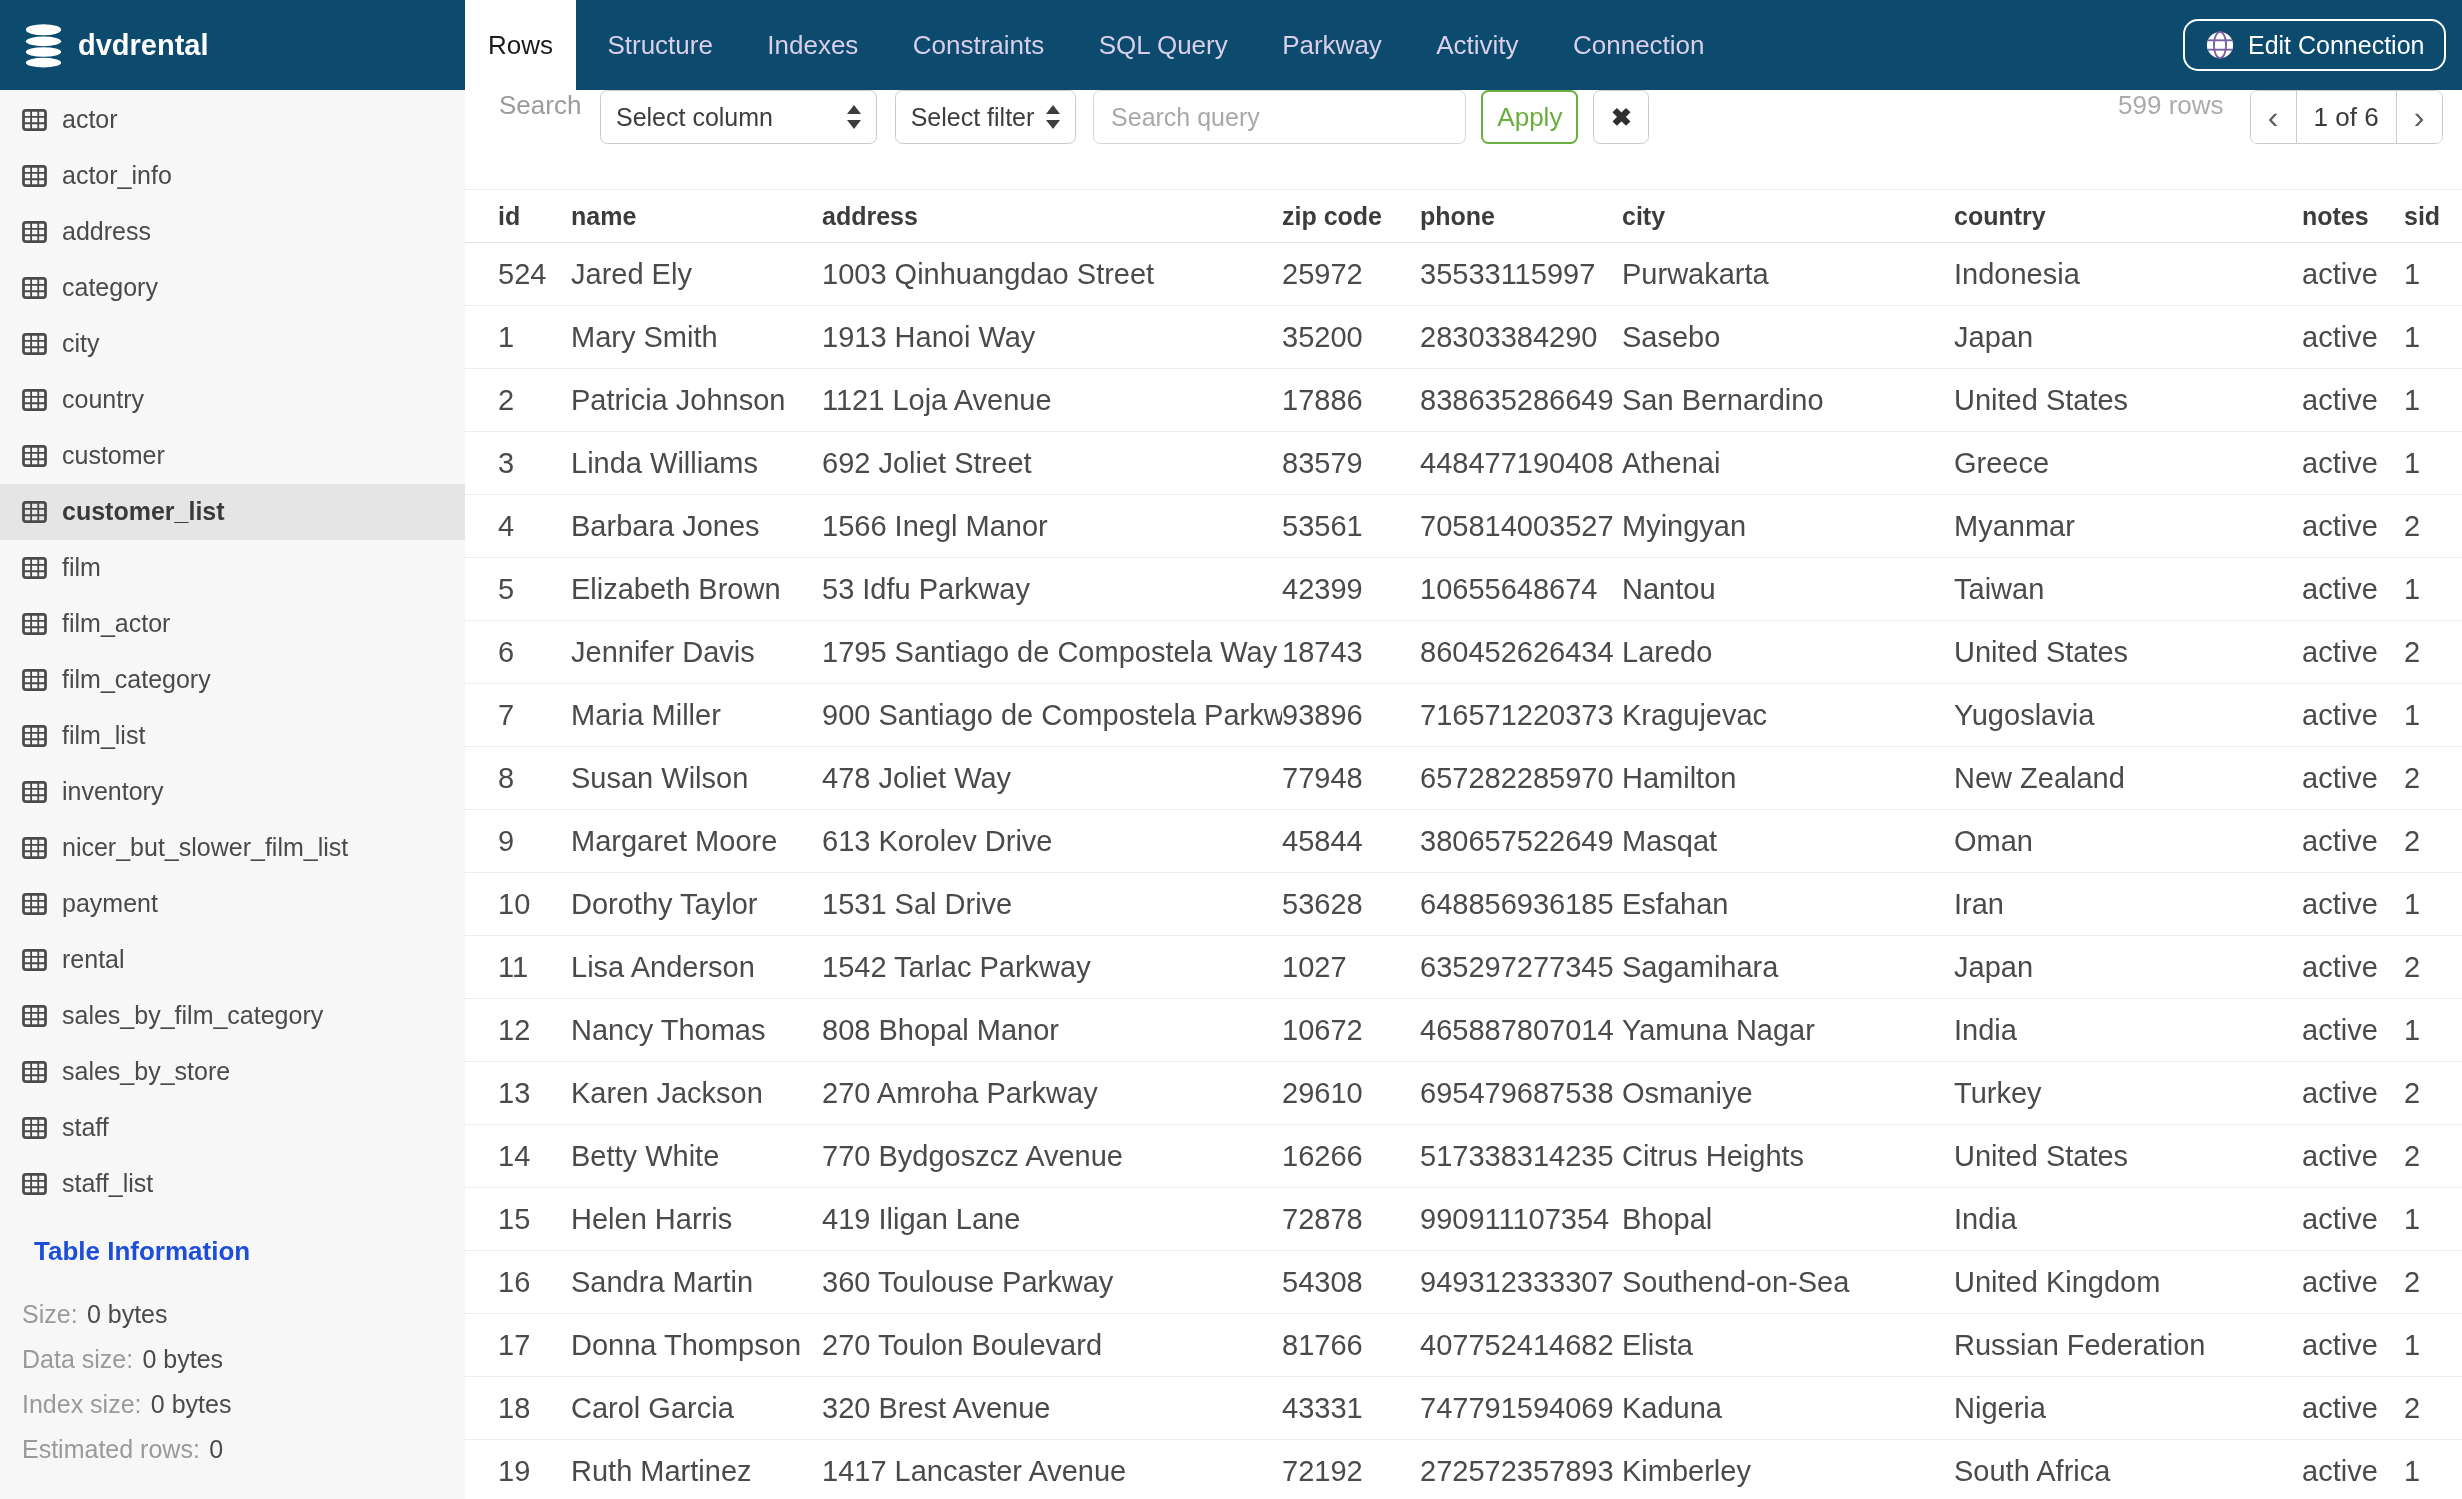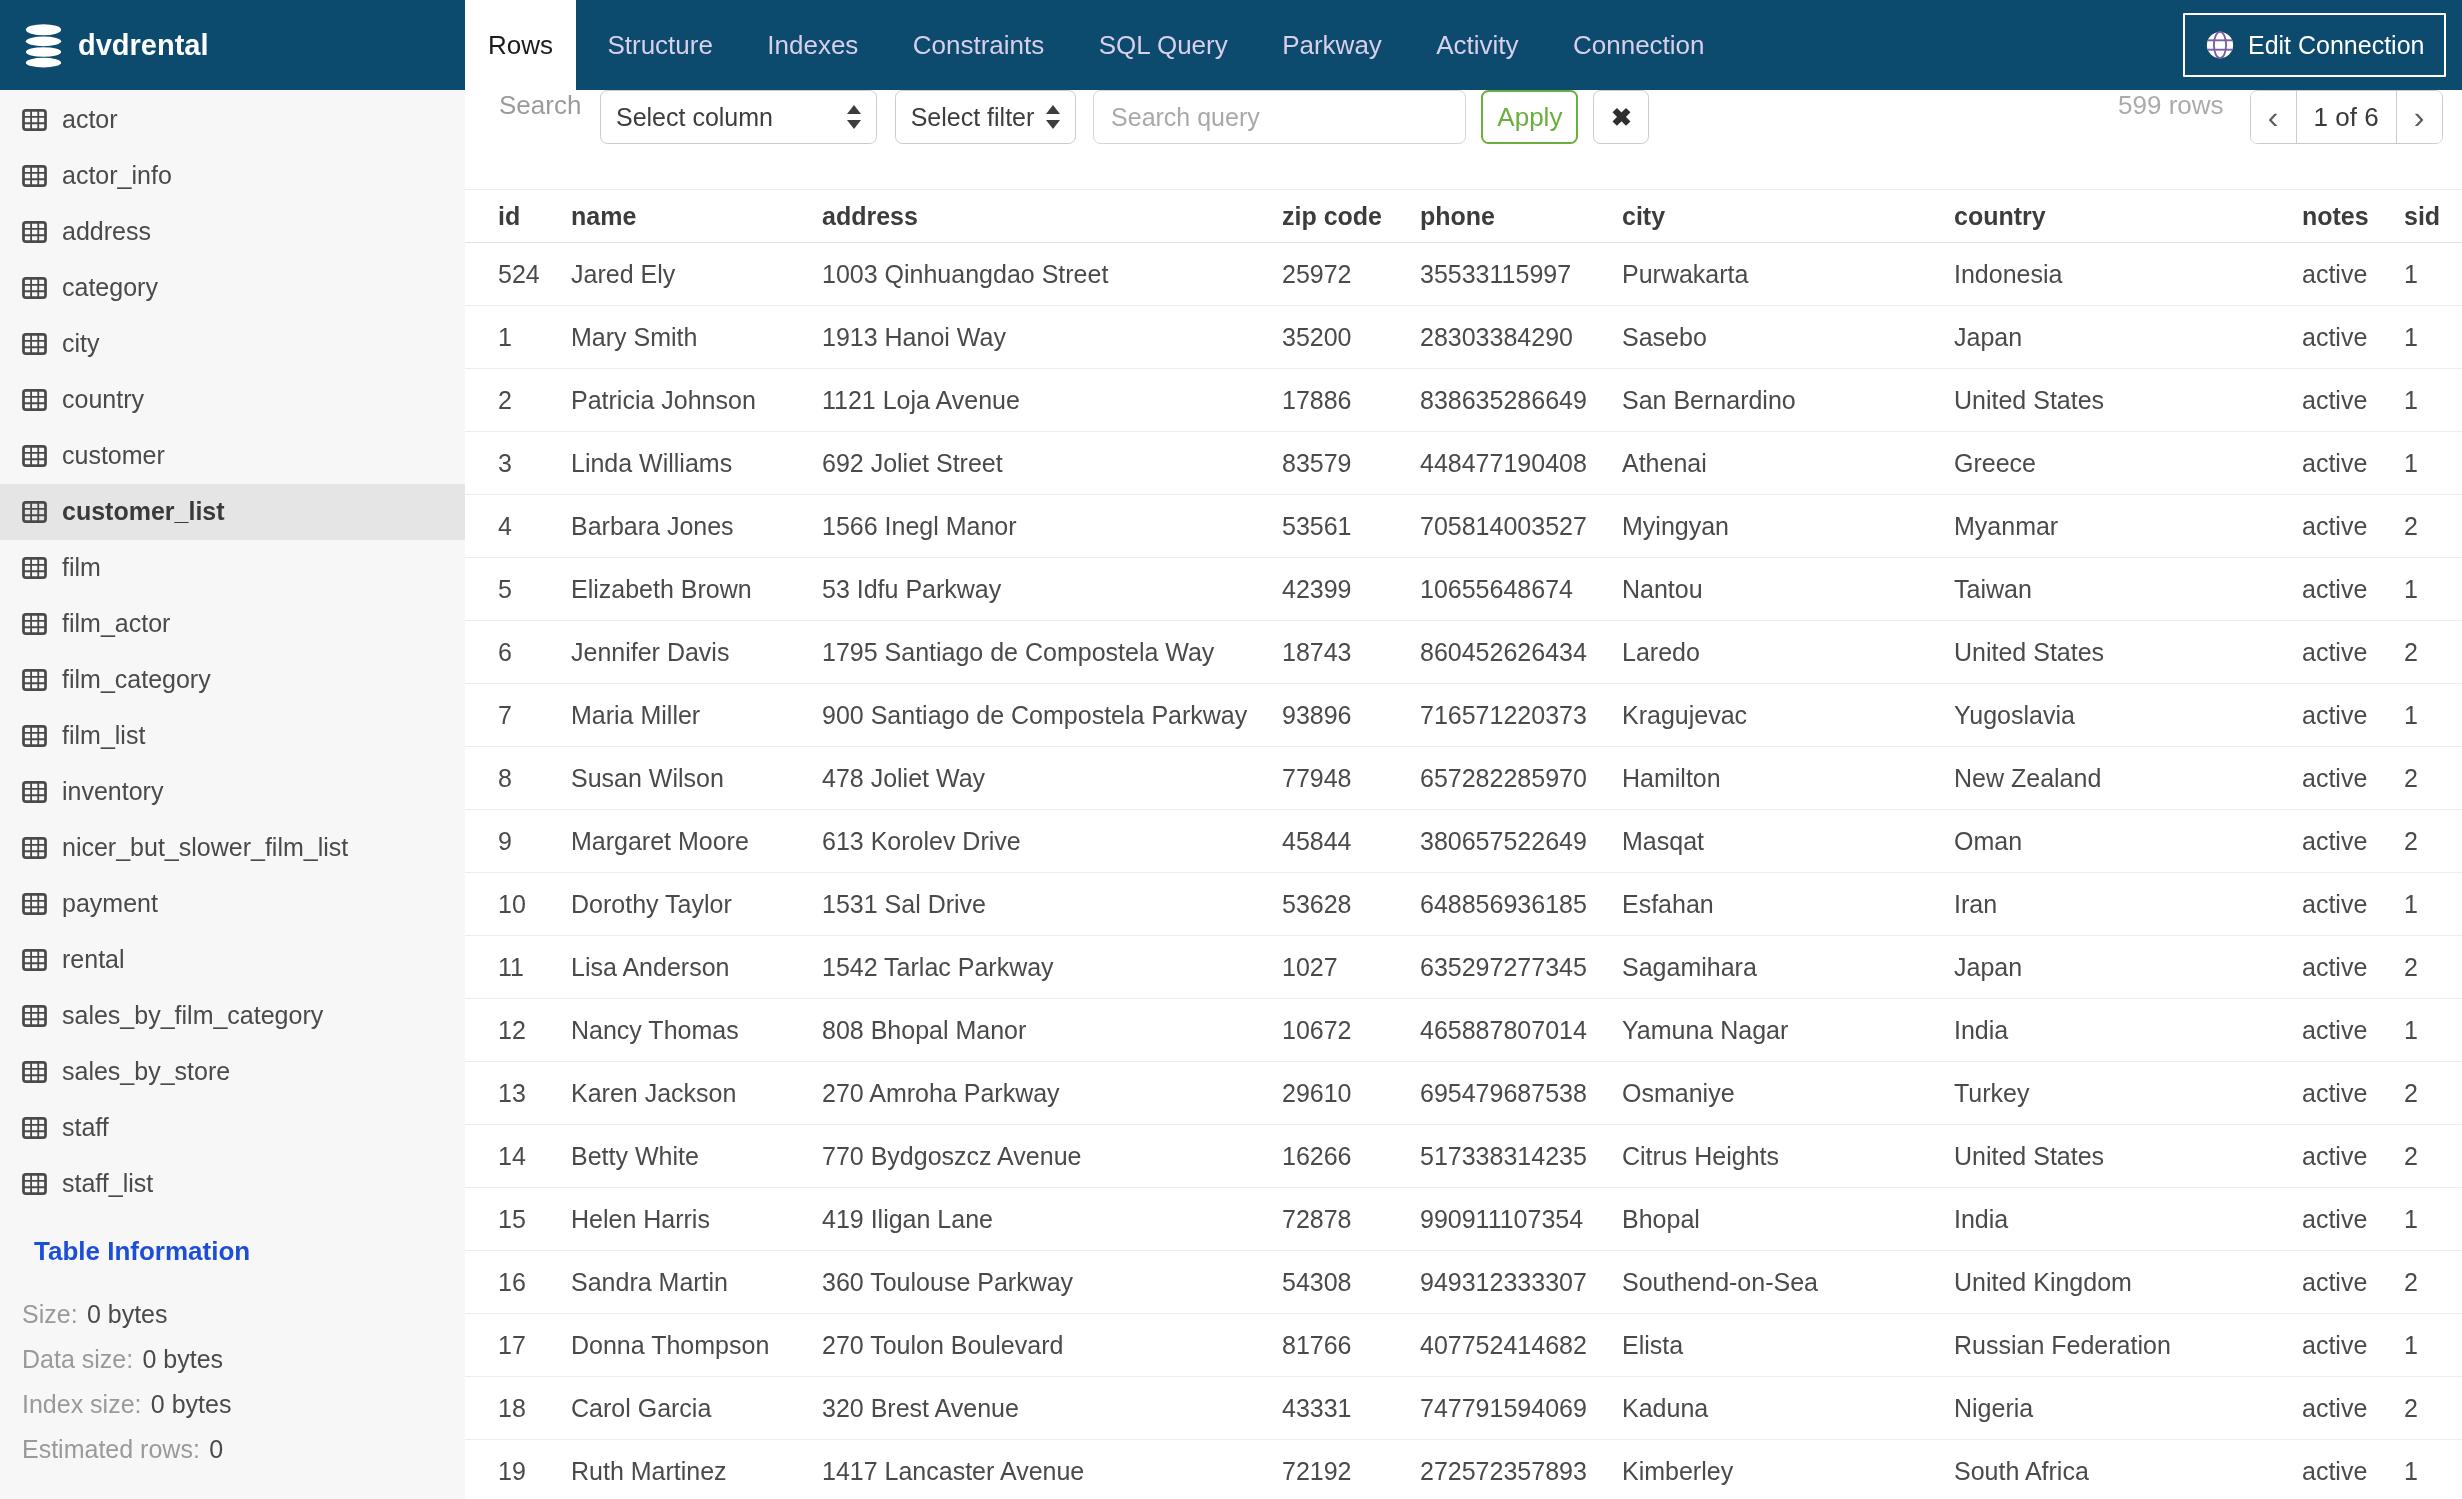--- a/index.html
+++ b/index.html
@@ -8,21 +8,21 @@
   .app{position:relative;width:2462px;height:1500px;overflow:hidden}
 
   
   .header{display:flex;align-items:stretch;height:90px;background:#0c4a6e}
   .logo{width:465px;flex:0 0 auto;display:flex;align-items:center;gap:15px;
         padding-left:24px;box-sizing:border-box;color:#fff;font-size:29px;font-weight:bold}
   .tabs{display:flex;gap:8.4px}
   .tab{display:flex;align-items:center;padding:0 23px;font-size:26px;color:#d9cfe9;cursor:pointer;white-space:nowrap}
   .tab.active{background:#fff;color:#1b1b1b}
   .edit-conn{margin-left:auto;align-self:center;margin-right:16px;display:flex;align-items:center;gap:13px;
-             height:64px;padding:0 19.5px;background:transparent;border:2.3px solid #fff;border-radius:1px;
+             height:52px;padding:0 19.5px;background:transparent;border:2.3px solid #fff;border-radius:15px;
              color:#fff;font-size:25px;font-family:inherit;cursor:pointer;white-space:nowrap}
 
   
   .sidebar{position:absolute;top:90px;left:0;bottom:0;width:465px;background:#f7f7f7;box-sizing:border-box;overflow:hidden}
   .tables{list-style:none;margin:0;padding:1.9px 0 0}
   .tables li{height:56px;display:flex;align-items:center;gap:15px;padding-left:22px;
              font-size:25px;color:#4a4a4a;cursor:pointer;white-space:nowrap}
   .tables li.active{background:#e5e5e5;font-weight:bold;color:#3a3a3a}
   .tbl-icon{flex:0 0 auto}
   .tinfo{padding-left:22px}
@@ -56,21 +56,21 @@
          border-radius:7.4px;overflow:hidden;margin-right:20.4px;background:#fff;flex:0 0 auto}
   .pager button{width:45px;border:none;background:#fff;font-size:32px;color:#5f5f5f;cursor:pointer;font-family:inherit;padding:0;line-height:1}
   .pager .page-label{width:99px;display:flex;align-items:center;justify-content:center;font-size:26px;color:#3a3a3a;
                      border-left:0.9px solid #ccc;border-right:0.9px solid #ccc}
 
   
   .grid{display:grid;grid-template-columns:73px 251px 460px 138px 202px 332px 348px 102px 60px;
         padding-left:33px;box-sizing:border-box;align-items:center}
   .thead{height:53px;font-size:25px;font-weight:bold;color:#3c3c3c;border-bottom:1.9px solid #e2e2e2}
   .hcell{cursor:pointer}
-  .trow{height:63px;font-size:25px;color:#4a4a4a;border-bottom:0.9px solid #ececec;background:#fff}
+  .trow{height:63px;font-size:29px;color:#4a4a4a;border-bottom:0.9px solid #ececec;background:#fff}
   .cell{overflow:hidden;white-space:nowrap;padding-right:9.3px;box-sizing:border-box}
 </style>
 </head>
 <body>
 
 <div class="app">
 
   <header class="header">
     <div class="logo">
       <svg width="39" height="45" viewBox="0 0 42 48" aria-hidden="true">

